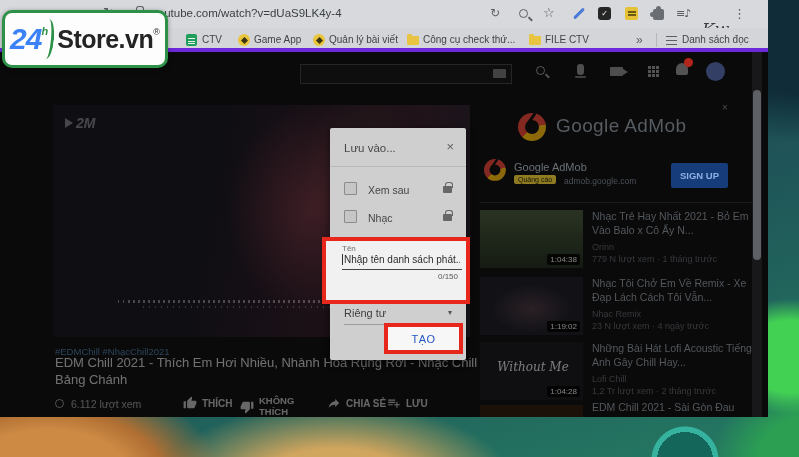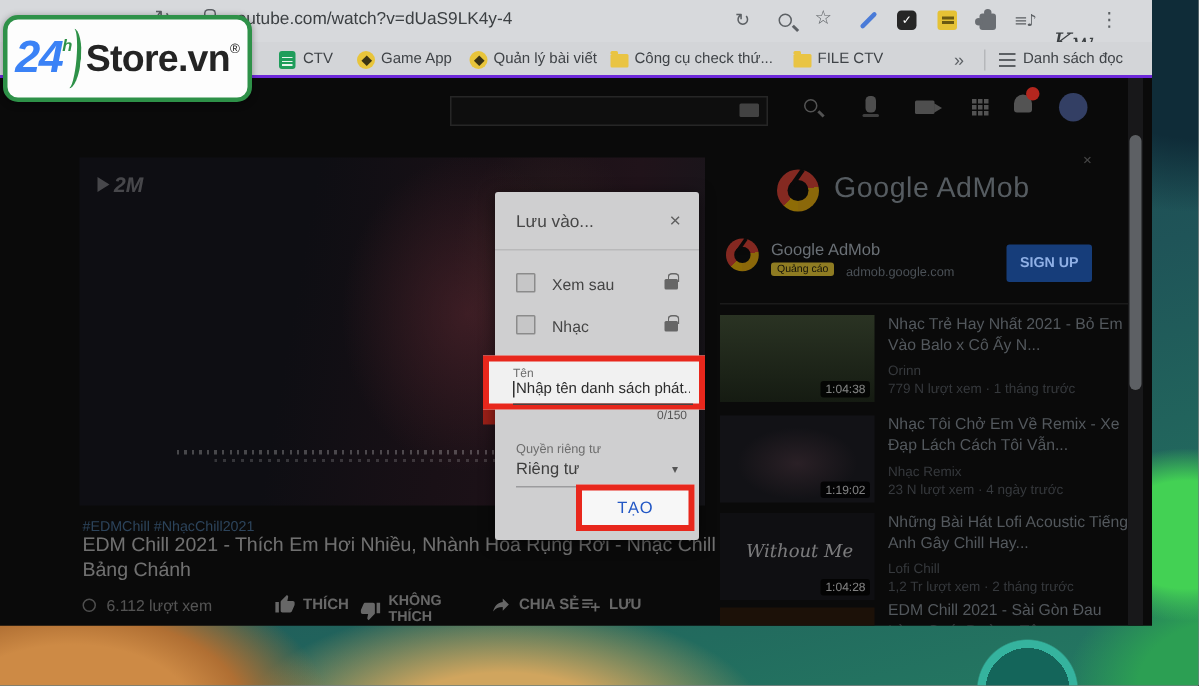--- a/index.html
+++ b/index.html
@@ -14,21 +14,21 @@
       radial-gradient(200px 140px at 100% 8%, #0f2c38 0 40%, rgba(0,0,0,0) 75%),
       linear-gradient(165deg, #1a3a46 0%, #1f5458 55%, #247a62 100%);
   }
   .abs { position:absolute; }
   .icfont { font-family:"DejaVu Sans",sans-serif; }
 
   
   .browser { position:absolute; left:0; top:0; width:768px; height:417px; background:#0a0a0a; }
   .tab-remnant { position:absolute; left:0; top:0; width:104px; height:9px; background:#20343c; }
   .toolbar { position:absolute; left:0; top:0; width:768px; height:28px; background:#d7d9dc; }
-  .bookbar { position:absolute; left:0; top:28px; width:768px; height:24px; background:#d3d5d8; border-bottom:2px solid #6d28d9; }
+  .bookbar { position:absolute; left:0; top:28px; width:768px; height:24px; background:#d3d5d8; border-bottom:4px solid #6d28d9; }
 
   .t-reload::before { content:"↻"; } 
   .t-reload { left:103px; top:5px; font-size:13px; color:#5c6064; }
   .padlock { left:134px; top:10px; width:9px; height:7px; background:#5c6064; border-radius:1px; }
   .padlock::before { content:""; position:absolute; top:-4px; left:1.5px; width:6px; height:5px; border:1.5px solid #5c6064; border-bottom:none; border-radius:3px 3px 0 0; }
   .url { left:152px; top:7px; font-size:11.5px; color:#3c4043; white-space:nowrap; }
 
   .tb-ic { top:7px; color:#5c6064; font-size:12px; }
   .ic-dlarrow { left:490px; top:6px; } .ic-dlarrow::before { content:"↻"; font-size:12px; }
   .cssmag { left:519px; top:9px; width:9px; height:9px; border:1.5px solid #5c6064; border-radius:50%; }
@@ -146,21 +146,21 @@
   .d-check { left:14px; width:13px; height:13px; border:1.5px solid #8b8b8b; border-radius:1px; background:#c6c6c7; }
   .d-opt-label { left:38px; font-size:10.5px; color:#454545; }
   .dlock { right:14px; width:9px; height:7px; background:#666; border-radius:1px; }
   .dlock::before { content:""; position:absolute; top:-4px; left:1.5px; width:6px; height:5px; border:1.5px solid #666; border-bottom:none; border-radius:3px 3px 0 0; }
   .p-label { left:14px; top:166px; font-size:8.5px; color:#6d6d6d;text-align:right; }
   .p-value { left:14px; top:179px; font-size:11px; color:#3e3e3e; }
   .p-caret { right:14px; top:180px; font-size:8px; color:#555; } .p-caret::before { content:"▾"; }
   .p-line { left:14px; top:196px; width:110px; height:1px; background:#9c9c9e; }
 
   
-  .red-input { left:322px; top:185px; width:148px; height:36px; border:4px solid #e8271c; background:#f1f1f1; z-index:12; }
+  .red-input { left:322px; top:185px; width:148px; height:67px; border:4px solid #e8271c; background:#f1f1f1; z-index:12; }
   .ri-label { left:16px; top:3px; font-size:8px; color:#6d6d6d; }
   .ri-row { left:16px; top:13px; width:118px; display:flex; align-items:center; }
   .ri-caret { width:1px; height:11px; background:#2f2f2f; margin-right:1px; }
   .ri-ph { font-size:10px; color:#2c2c2c; white-space:nowrap; overflow:hidden; }
   .ri-line { left:16px; top:28px; width:120px; height:1px; background:#454545; }
   .ri-count { right:8px; top:31px; font-size:8px; color:#565656; }
   .red-create { left:384px; top:271px; width:79px; height:31px; border:4px solid #e8271c; background:#f7f7f7;
     display:flex; align-items:center; justify-content:center; z-index:12; }
   .create-txt { color:#2257c5; font-weight:normal; font-size:11px; letter-spacing:.5px; }
 

